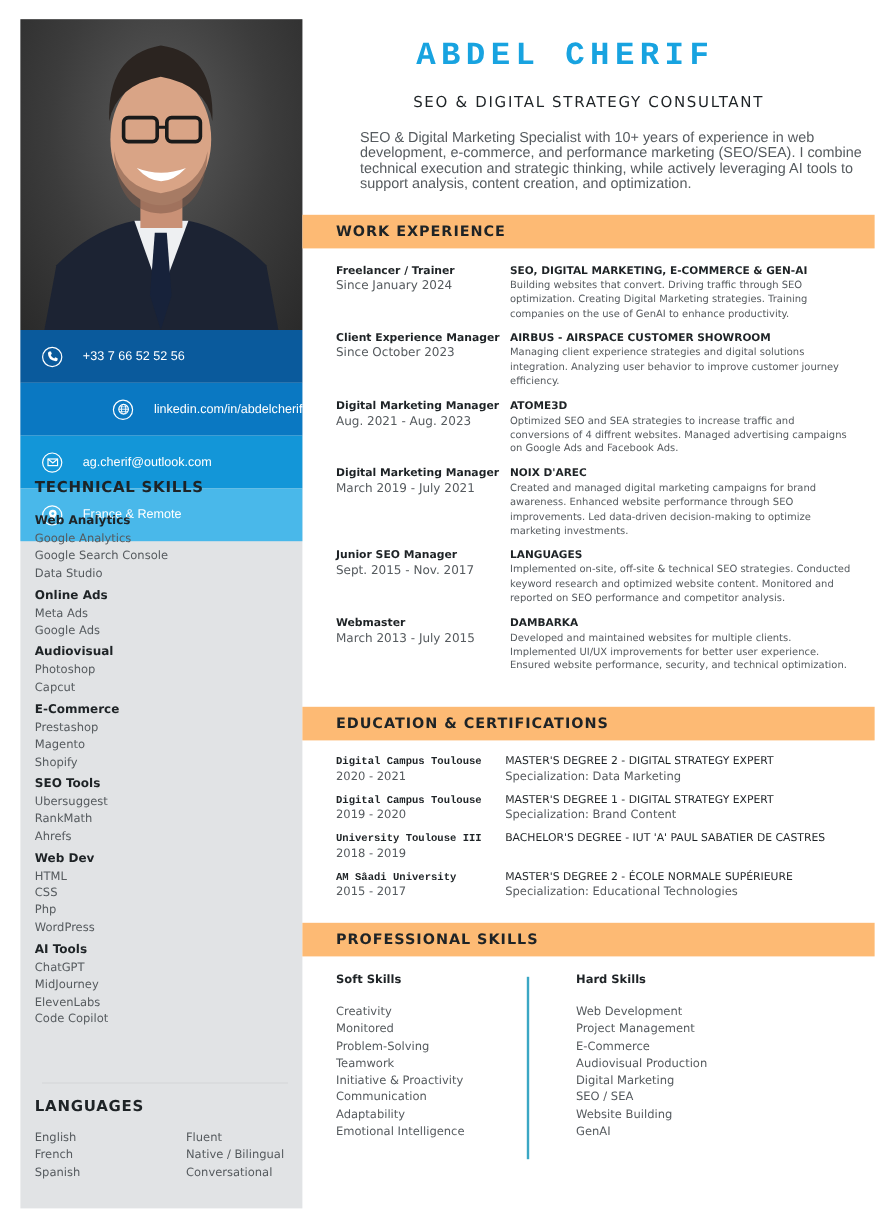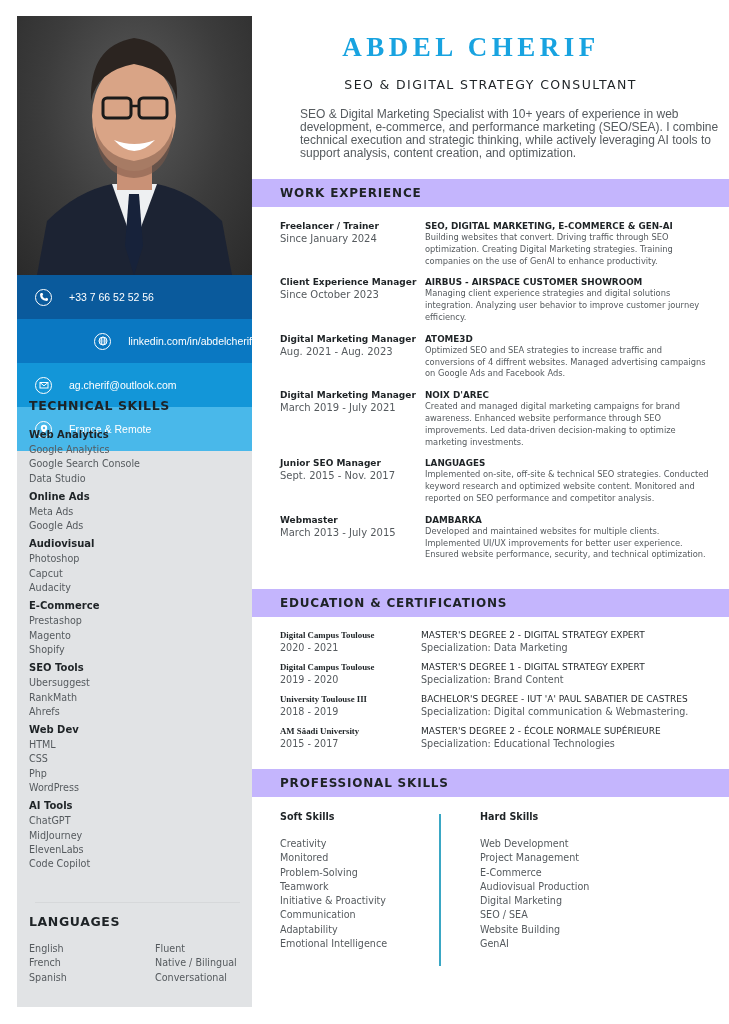--- a/index.html
+++ b/index.html
@@ -23,40 +23,40 @@
   .skill-group { margin-bottom: 3px; }
   .skill-cat { font-family: "DejaVu Sans", sans-serif; font-weight: bold; font-size: 10px; color: #1e2326; line-height: 16px; }
   .skill-item { font-family: "DejaVu Sans", sans-serif; font-size: 9.6px; color: #555a5e; line-height: 14.3px; }
   .sb-divider { position: absolute; left: 30px; top: 902px; width: 205px; height: 1px; background: #d6d8da; }
   .lang-title { position: absolute; left: 12px; top: 914px; }
   .langs { position: absolute; left: 12px; top: 942px; width: 215px; }
   .lang-row { display: flex; line-height: 14.3px; font-family: "DejaVu Sans", sans-serif; font-size: 9.6px; color: #555a5e; }
   .lang-row .l { width: 126px; }
 
   
-  .name { position: absolute; left: 252px; top: 32px; width: 428px; text-align: center; padding-left: 10px; font-family: Liberation Serif, serif; font-weight: bold; font-size: 27px; letter-spacing: 4.5px; color: #18a3e0; }
+  .name { position: absolute; left: 252px; top: 32px; width: 428px; text-align: center; padding-left: 10px; font-family: Liberation Mono, monospace; font-weight: bold; font-size: 27px; letter-spacing: 4.5px; color: #18a3e0; }
   .subtitle { position: absolute; left: 252px; top: 77px; width: 477px; text-align: center; font-family: "DejaVu Sans", sans-serif; font-size: 12.5px; letter-spacing: 1.4px; color: #1e2326; }
   .summary { position: absolute; left: 280px; top: 108px; width: 432px; font-family: "Liberation Sans", sans-serif; font-size: 12px; line-height: 13px; color: #555a5e; margin-left: 20px; }
 
-  .sec-band { position: absolute; left: 252px; width: 477px; height: 28px; background: #c4b5fd; }
+  .sec-band { position: absolute; left: 252px; width: 477px; height: 28px; background: #fdba74; }
   .sec-band span { position: absolute; left: 28px; top: 7px; font-family: "DejaVu Sans", sans-serif; font-weight: bold; font-size: 12px; letter-spacing: 0.8px; color: #1e2326; }
 
   .jobs { position: absolute; left: 280px; top: 220px; width: 430px; }
   .job { display: flex; margin-bottom: 9px; }
   .job .left { width: 145px; flex-shrink: 0; }
   .job .role { font-family: "DejaVu Sans", sans-serif; font-weight: bold; font-size: 9px; color: #1e2326; line-height: 12px; }
   .job .date { font-family: "DejaVu Sans", sans-serif; font-size: 10px; color: #555a5e; line-height: 13px; }
   .job .right { flex: 1; }
   .job .company { font-family: "DejaVu Sans", sans-serif; font-weight: bold; font-size: 8.8px; color: #1e2326; line-height: 12px; }
   .job .desc { font-family: "DejaVu Sans", sans-serif; font-size: 8.3px; color: #555a5e; line-height: 11.8px; }
 
   .edu { position: absolute; left: 280px; top: 629px; width: 430px; }
   .edu-row { display: flex; margin-bottom: 7px; }
   .edu-row .left { width: 141px; flex-shrink: 0; }
-  .edu-row .school { font-family: Liberation Serif, serif; font-weight: bold; font-size: 8.8px; color: #1e2326; line-height: 12px; }
+  .edu-row .school { font-family: Liberation Mono, monospace; font-weight: bold; font-size: 8.8px; color: #1e2326; line-height: 12px; }
   .edu-row .years { font-family: "DejaVu Sans", sans-serif; font-size: 9.6px; color: #555a5e; line-height: 13px; }
   .edu-row .degree { font-family: "DejaVu Sans", sans-serif; font-size: 9px; color: #1e2326; line-height: 12px; }
   .edu-row .spec { font-family: "DejaVu Sans", sans-serif; font-size: 9.6px; color: #555a5e; line-height: 13px; }
 
   .pskills { position: absolute; left: 280px; top: 810px; width: 430px; height: 160px; }
   .pcol { position: absolute; top: 0; }
   .pcol.soft { left: 0; }
   .pcol.hard { left: 200px; }
   .pcol .ph { font-family: "DejaVu Sans", sans-serif; font-weight: bold; font-size: 9.6px; color: #1e2326; line-height: 14px; margin-bottom: 13px; }
   .pcol .pi { font-family: "DejaVu Sans", sans-serif; font-size: 9.6px; color: #555a5e; line-height: 14.3px; }
@@ -143,21 +143,20 @@
     </div>
     <div class="skill-group">
       <div class="skill-cat">Online Ads</div>
       <div class="skill-item">Meta Ads</div>
       <div class="skill-item">Google Ads</div>
     </div>
     <div class="skill-group">
       <div class="skill-cat">Audiovisual</div>
       <div class="skill-item">Photoshop</div>
       <div class="skill-item">Capcut</div>
-      <div class="skill-item">Audacity</div>
     </div>
     <div class="skill-group">
       <div class="skill-cat">E-Commerce</div>
       <div class="skill-item">Prestashop</div>
       <div class="skill-item">Magento</div>
       <div class="skill-item">Shopify</div>
     </div>
     <div class="skill-group">
       <div class="skill-cat">SEO Tools</div>
       <div class="skill-item">Ubersuggest</div>
@@ -292,21 +291,20 @@
       <div class="spec">Specialization: Brand Content</div>
     </div>
   </div>
   <div class="edu-row">
     <div class="left">
       <div class="school">University Toulouse III</div>
       <div class="years">2018 - 2019</div>
     </div>
     <div>
       <div class="degree">BACHELOR'S DEGREE - IUT 'A' PAUL SABATIER DE CASTRES</div>
-      <div class="spec">Specialization: Digital communication &amp; Webmastering.</div>
     </div>
   </div>
   <div class="edu-row">
     <div class="left">
       <div class="school">AM Sâadi University</div>
       <div class="years">2015 - 2017</div>
     </div>
     <div>
       <div class="degree">MASTER'S DEGREE 2 - ÉCOLE NORMALE SUPÉRIEURE</div>
       <div class="spec">Specialization: Educational Technologies</div>

